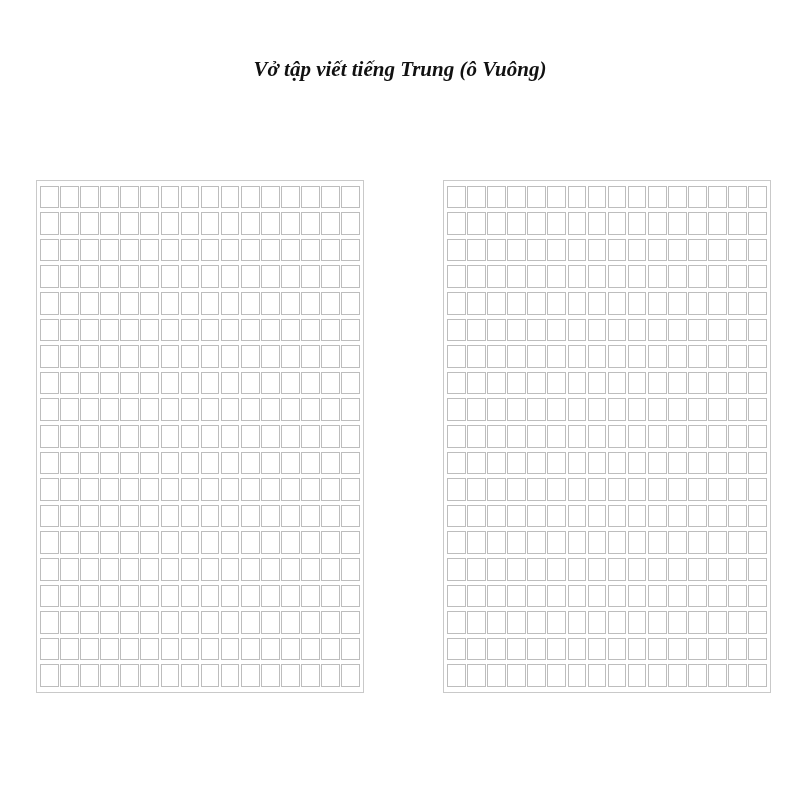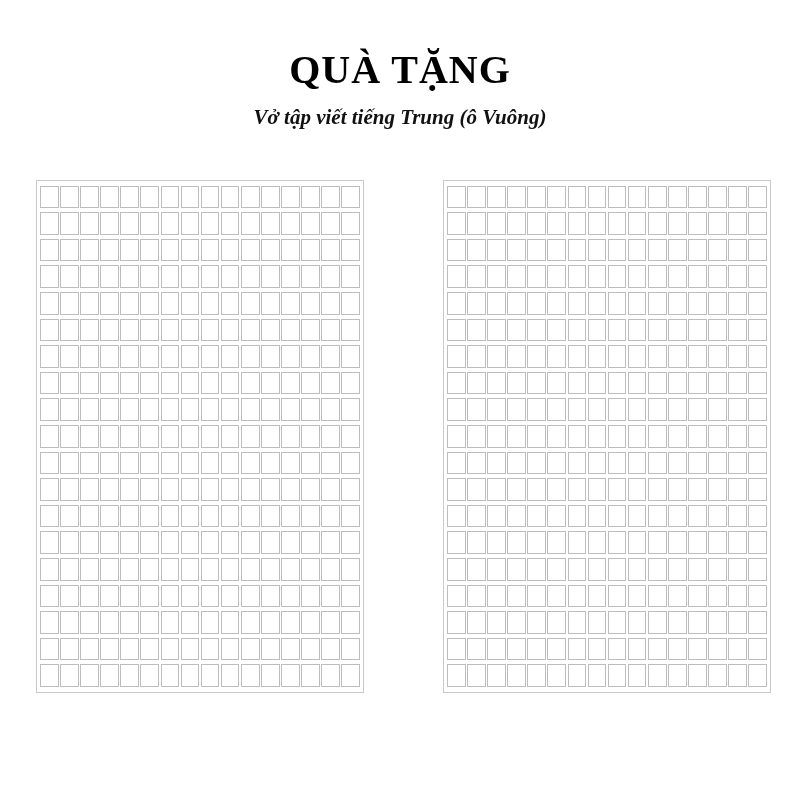--- a/index.html
+++ b/index.html
@@ -87,21 +87,20 @@
     height: 22.6px;
     margin-top: 1.6px;
   }
 </style>
 </head>
 <body>
 
 <div class="page">
 
   <div class="header">
-    <h1 class="title">QUÀ TẶNG</h1>
     <p class="subtitle">Vở tập viết tiếng Trung (ô Vuông)</p>
   </div>
 
   <div class="sheets">
     <div class="sheet sheet-left">
       <div class="grid">
           <div class="grid-row">
             <div class="grid-cell" style="border-color: rgb(189, 189, 189);"></div>
             <div class="grid-cell" style="border-color: rgb(189, 189, 189);"></div>
             <div class="grid-cell" style="border-color: rgb(189, 189, 189);"></div>

